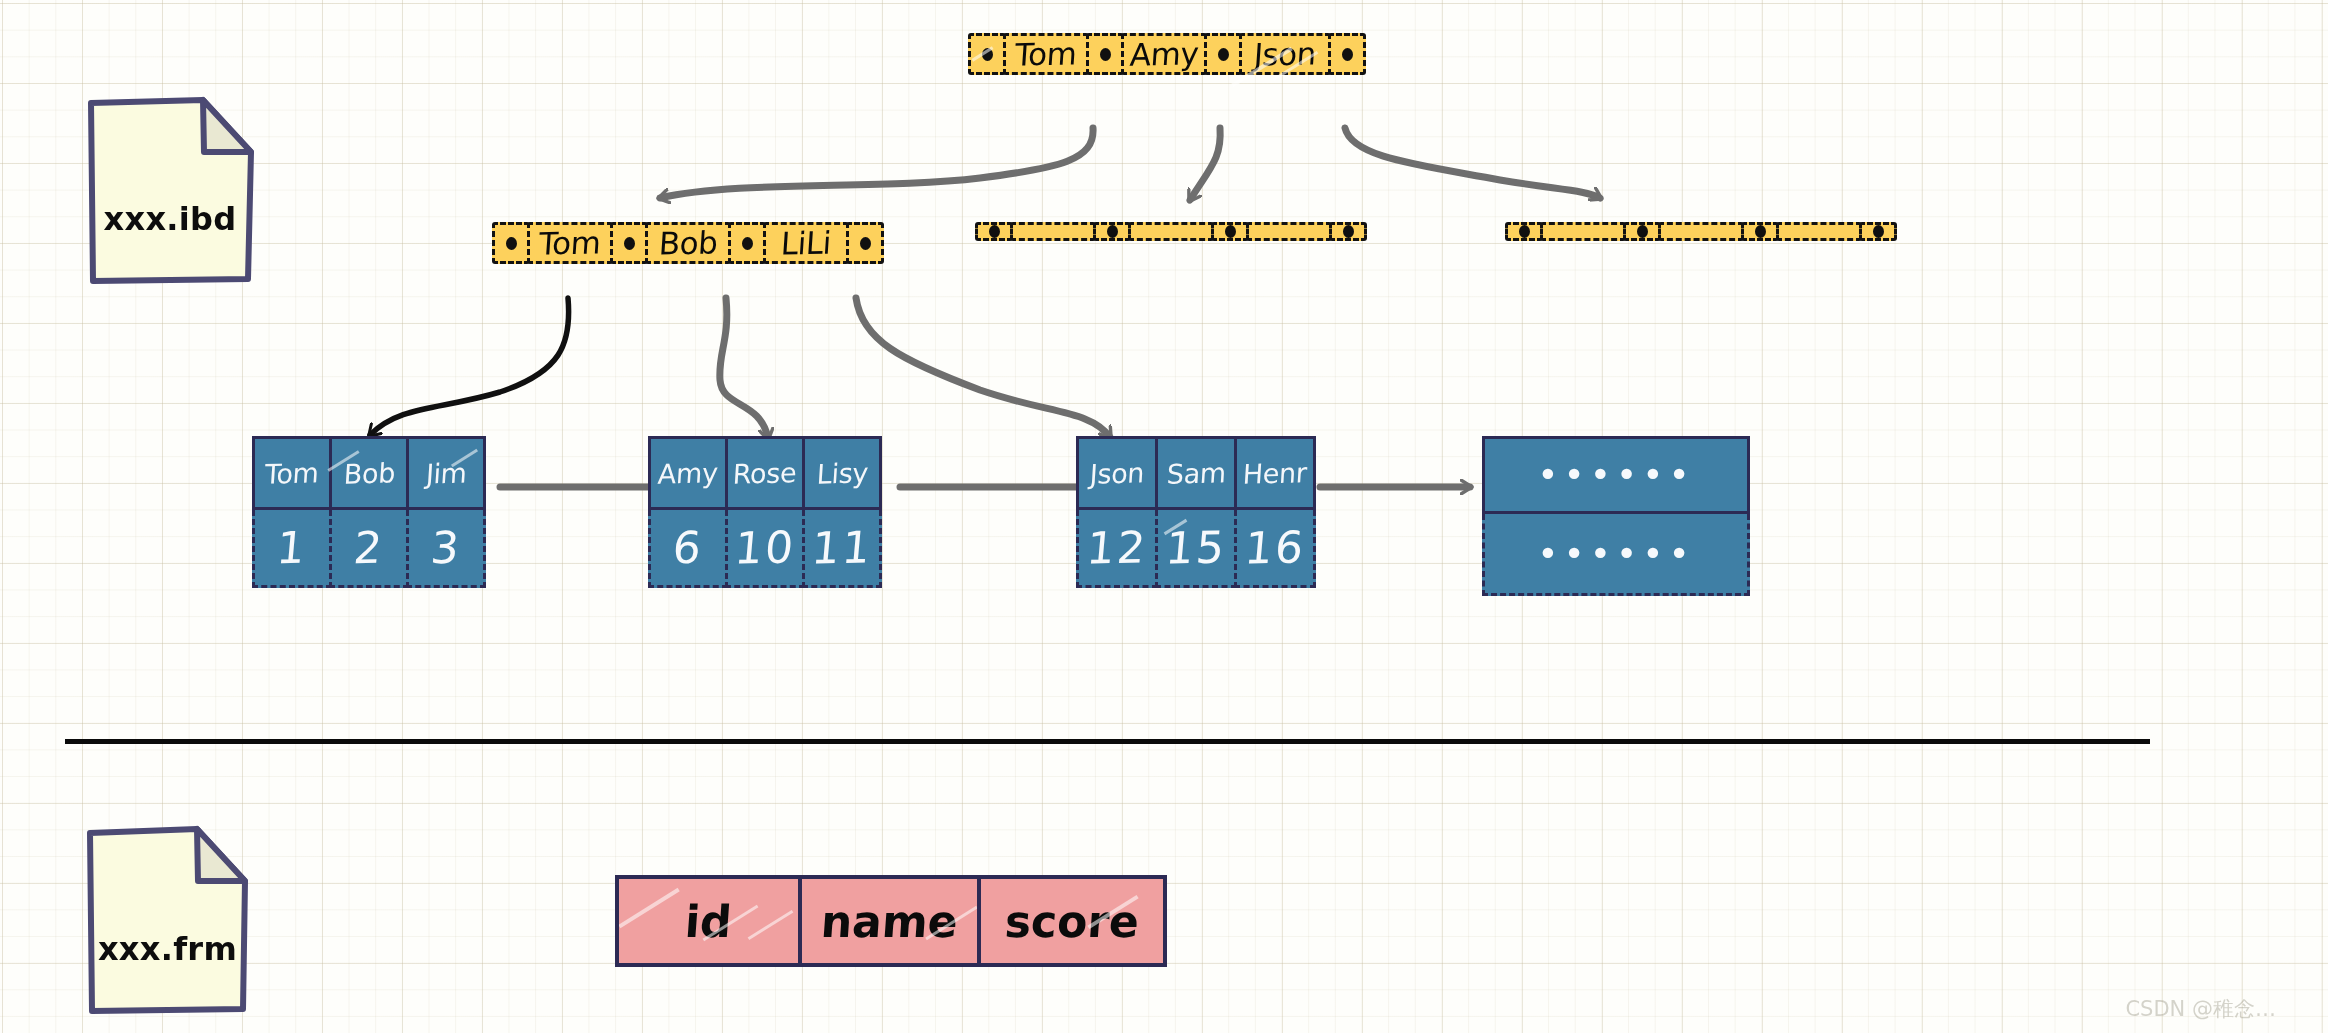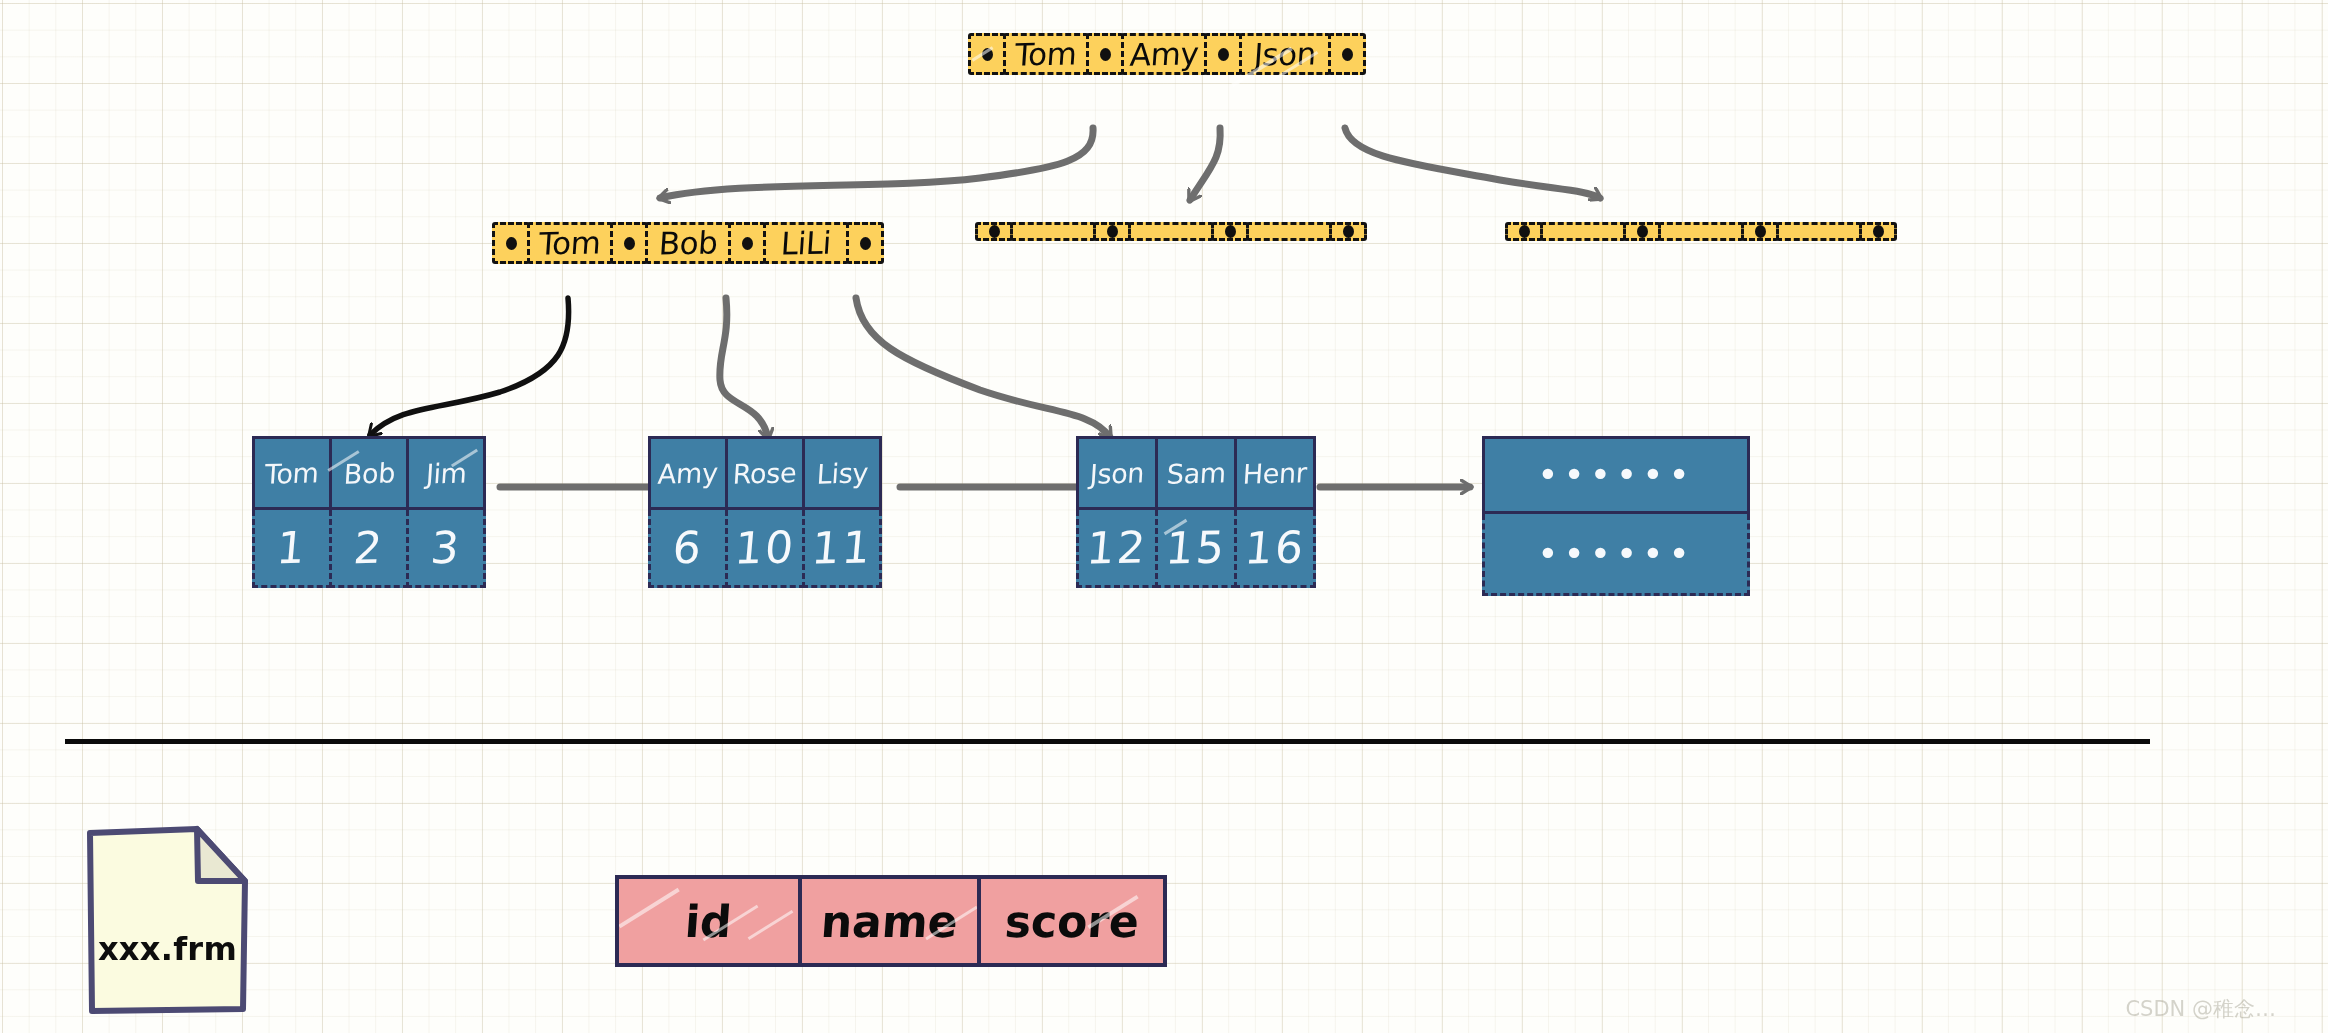--- a/index.html
+++ b/index.html
@@ -235,20 +235,27 @@
       <path d="M856,298 C862,340 900,360 980,390 C1050,414 1090,410 1110,437" marker-end="url(#ahGray)"></path>
     </g>
 
     <g fill="none" stroke="#6e6e6e" stroke-width="7" stroke-linecap="round">
       <path d="M500,487 L712,487" marker-end="url(#ahGray)"></path>
       <path d="M900,487 L1086,487" marker-end="url(#ahGray)"></path>
       <path d="M1320,487 L1470,487" marker-end="url(#ahGray)"></path>
     </g>
   </svg>
 
+  <div class="file-icon" style="left:85px; top:95px; width:170px; height:190px;">
+    <svg class="glyph" width="170" height="190" viewBox="0 0 170 190">
+      <path d="M6,8 L118,5 L166,57 L163,184 L8,186 Z" fill="#fbfbe0" stroke="#4c4a73" stroke-width="6" stroke-linejoin="round"></path>
+      <path d="M118,5 L119,57 L166,57 Z" fill="#e9e8d2" stroke="#4c4a73" stroke-width="6" stroke-linejoin="round"></path>
+    </svg>
+    <div class="fname" style="top:105px; font-size:32px;">xxx.ibd</div>
+  </div>
 
   <div class="inode" style="left:968px; top:33px;">
     <div class="cell ptr">
       <span class="dot"></span>
       <span class="sheen" style="left:10px; top:6px; width:3px; height:24px;"></span>
     </div>
     <div class="cell key">
       <span class="kname">Tom</span>
     </div>
     <div class="cell ptr">

